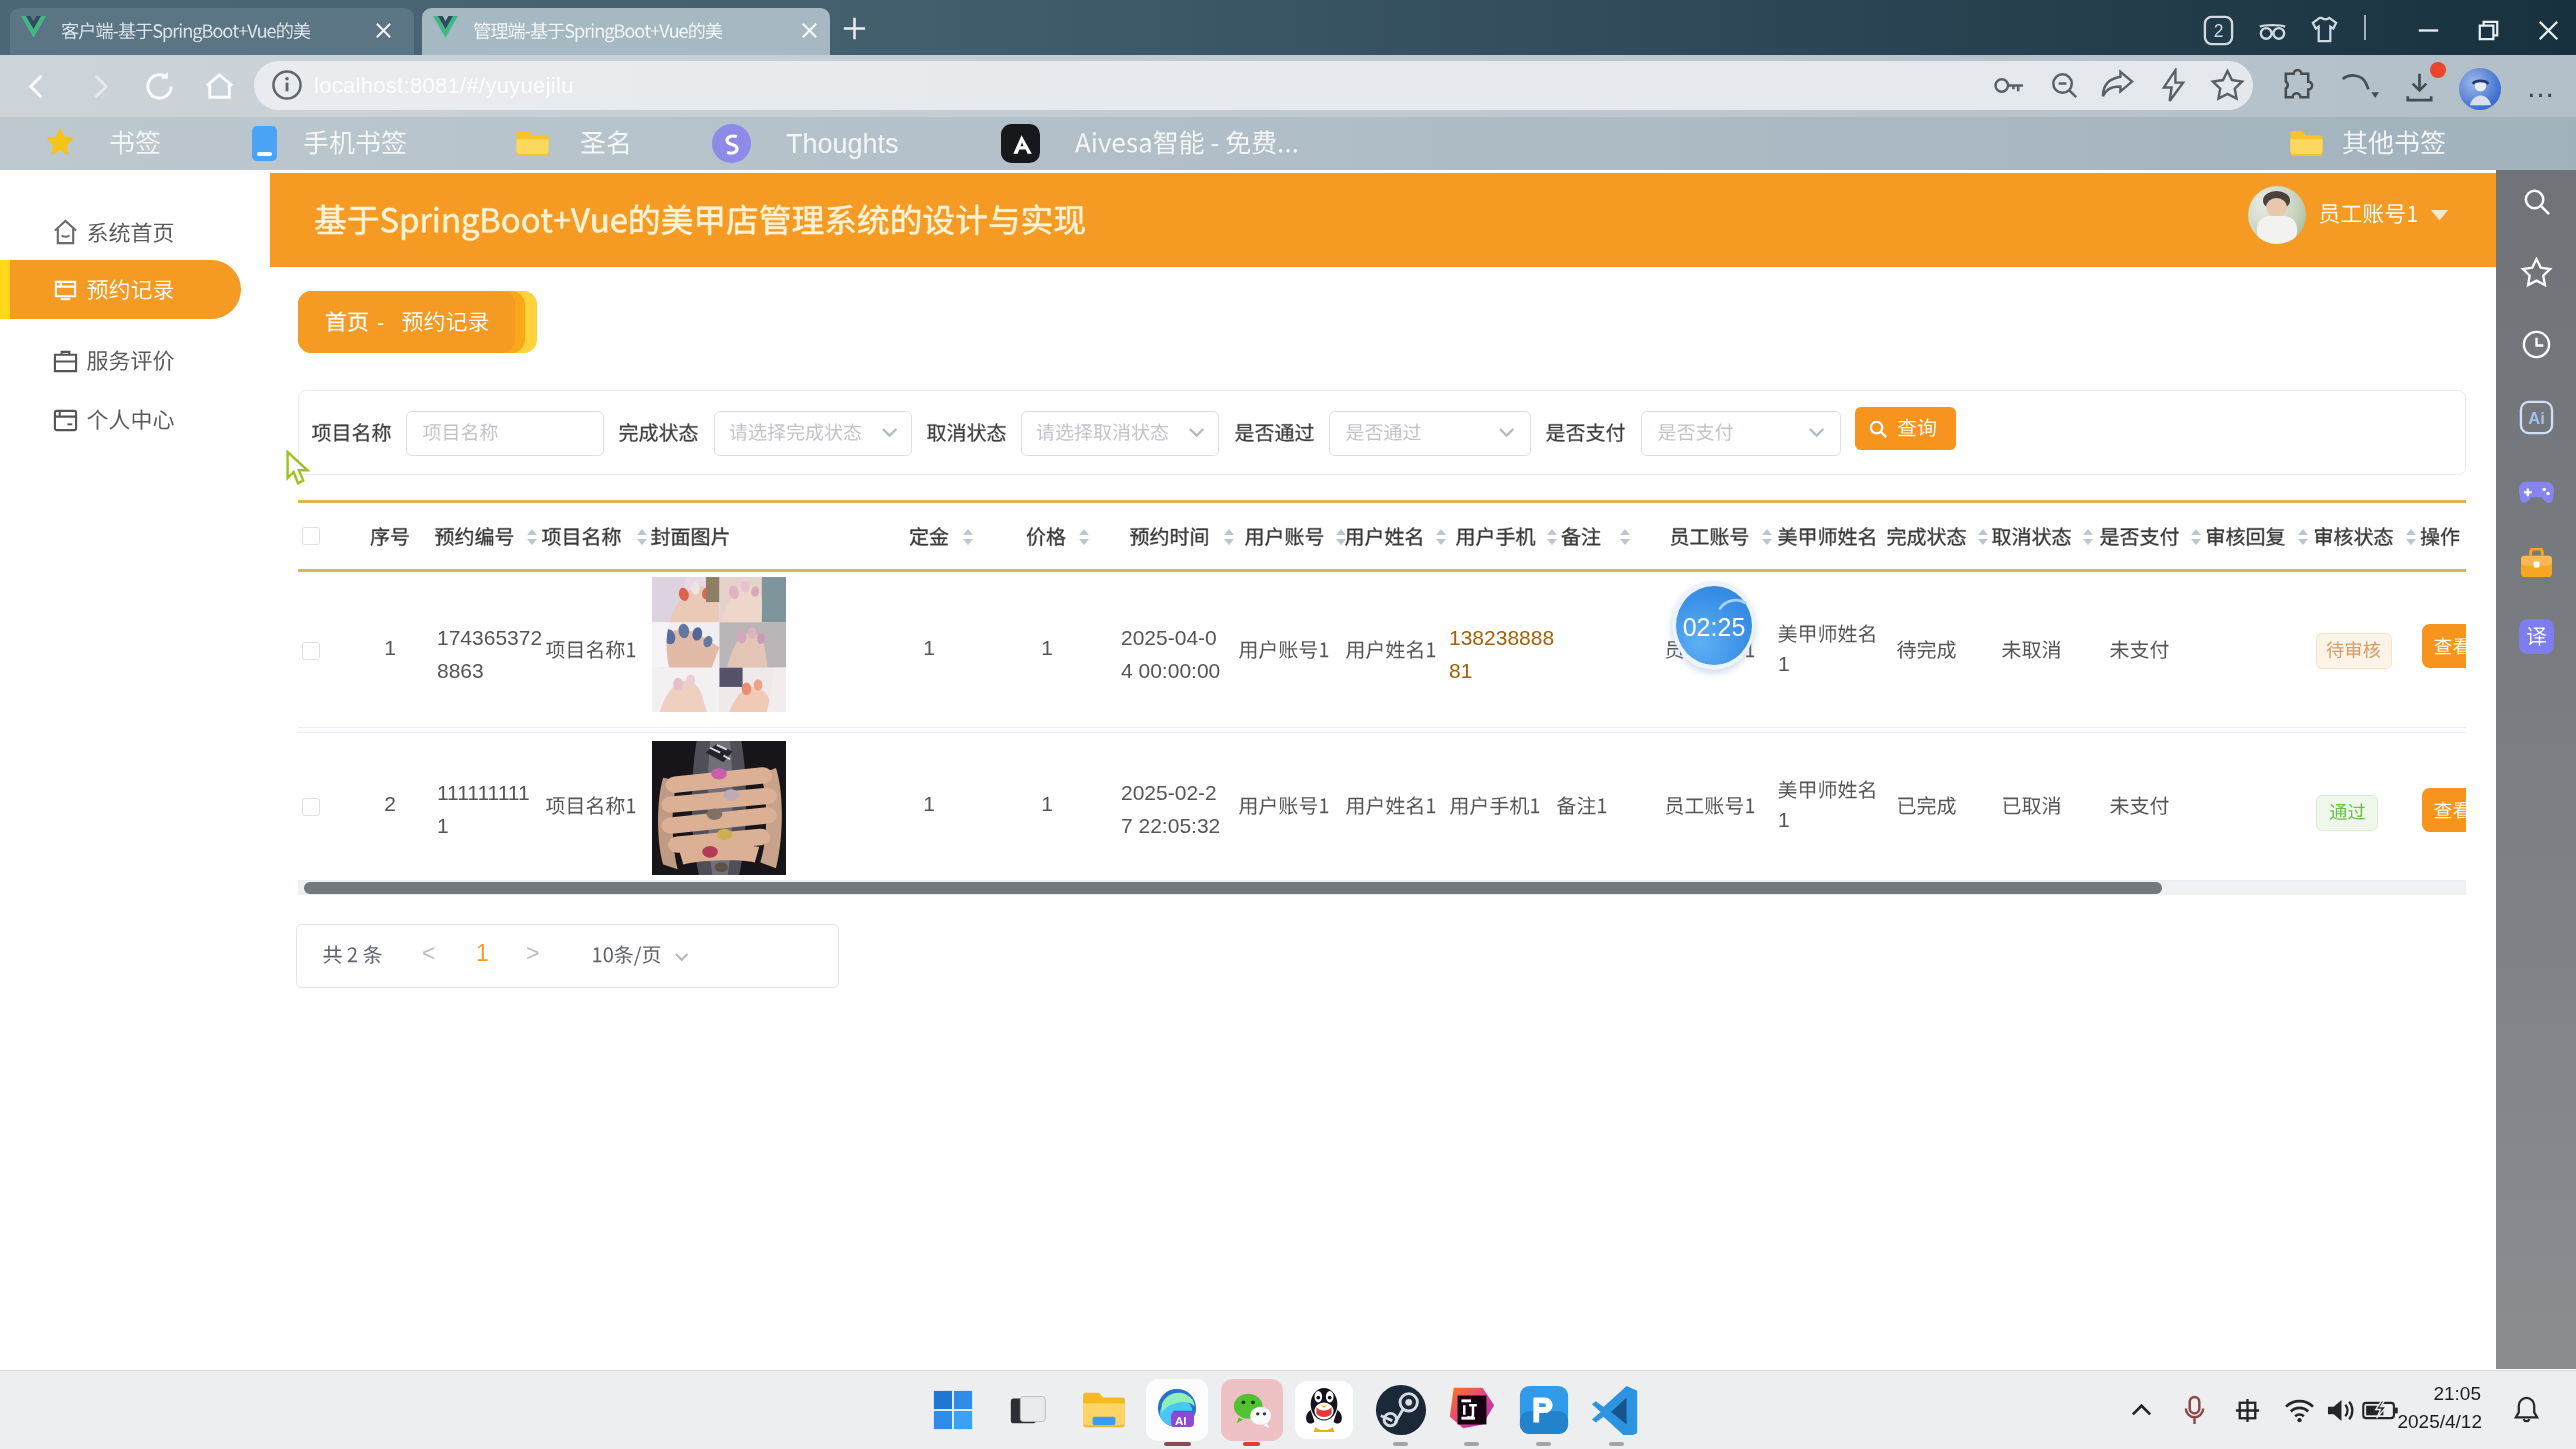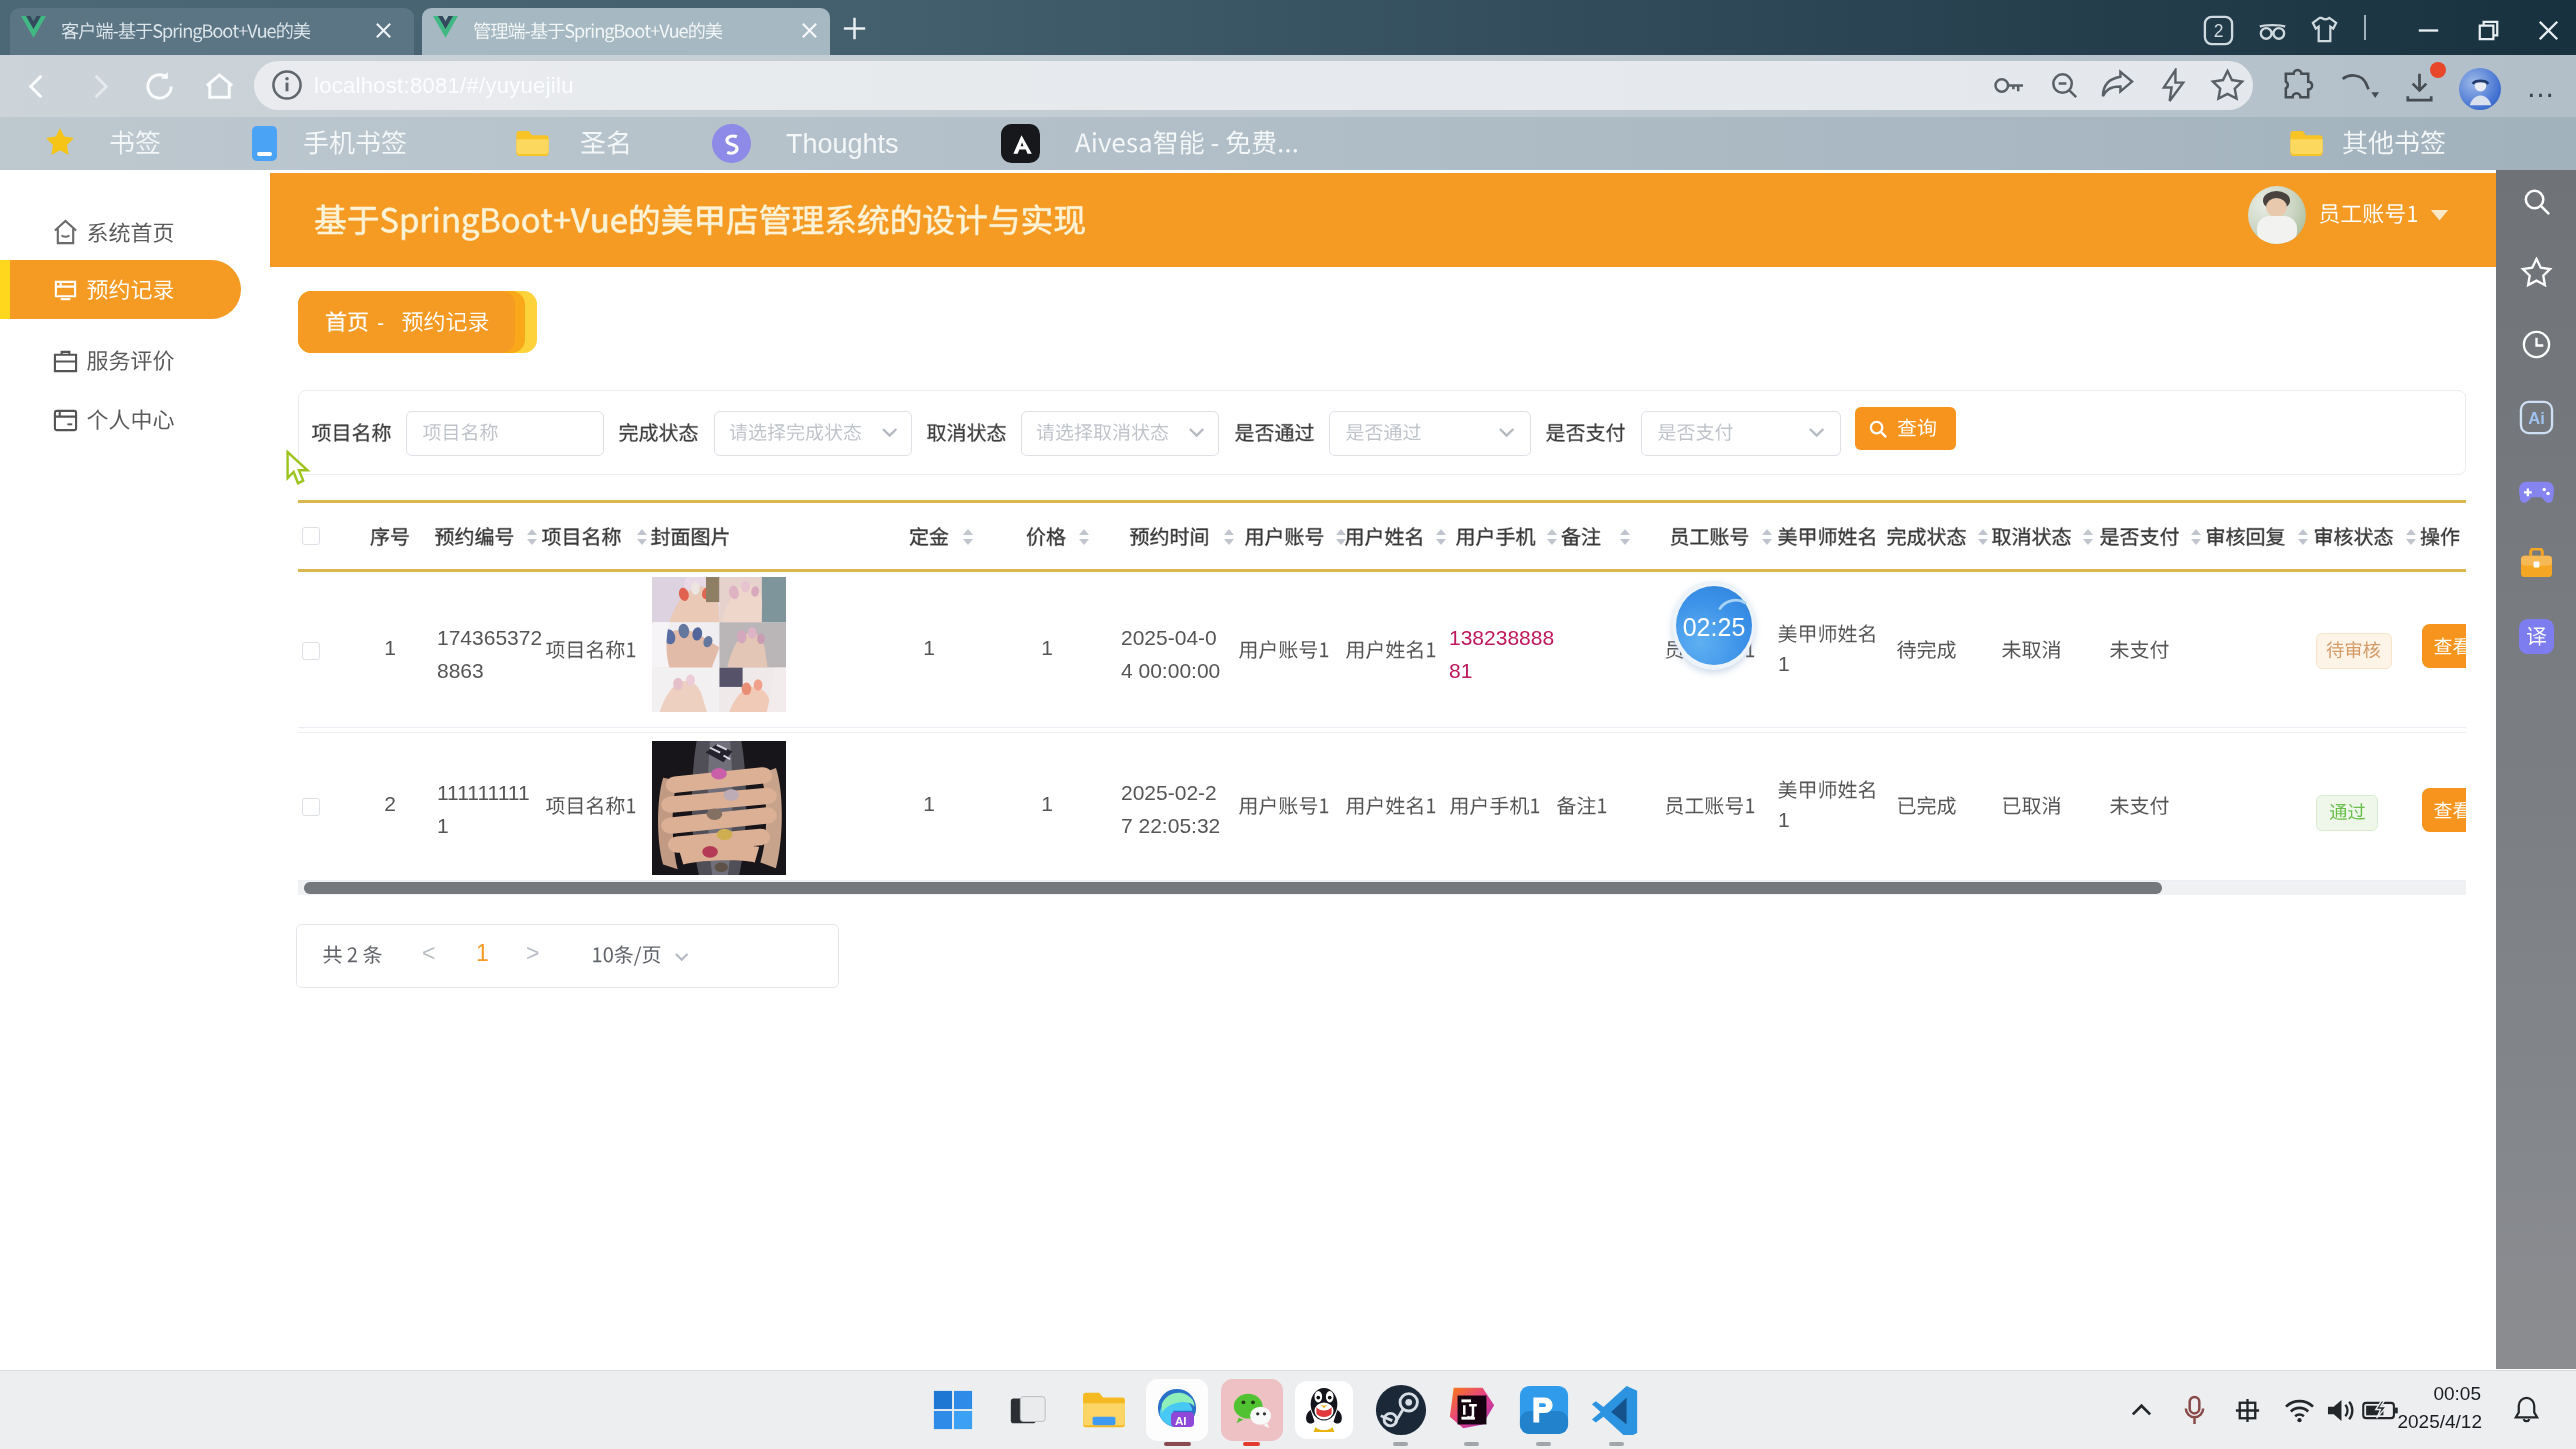--- a/index.html
+++ b/index.html
@@ -929,21 +929,21 @@
 </svg>
       <div class="abs" style="left:900px;top:466px;width:58px;text-align:center;font-size:21px;color:#555">1</div>
       <div class="abs" style="left:1018px;top:466px;width:58px;text-align:center;font-size:21px;color:#555">1</div>
       <div class="abs" style="left:1121px;top:451px;font-size:21px;color:#555;line-height:33px">2025-04-0<br>4 00:00:00</div>
       <svg class="t abs" style="left:1238px;top:470px;" width="92" height="20" viewBox="0 0 456 100" fill="#555555">
         <use href="#s39"></use>
       </svg>
       <svg class="t abs" style="left:1345px;top:470px;" width="92" height="20" viewBox="0 0 456 100" fill="#555555">
         <use href="#s40"></use>
       </svg>
-      <div class="abs" style="left:1449px;top:451px;font-size:21px;color:#be185d;line-height:33px">138238888<br>81</div>
+      <div class="abs" style="left:1449px;top:451px;font-size:21px;color:#a16207;line-height:33px">138238888<br>81</div>
       <svg class="t abs" style="left:1664px;top:470px;" width="92" height="20" viewBox="0 0 456 100" fill="#555555">
         <use href="#s12"></use>
       </svg>
       <svg class="t abs" style="left:1777px;top:454px;" width="101" height="20" viewBox="0 0 500 100" fill="#555555">
         <use href="#s34"></use>
       </svg>
       <div class="abs" style="left:1778px;top:482px;width:58px;font-size:21px;color:#555">1</div>
       <svg class="t abs" style="left:1896px;top:470px;" width="61" height="20" viewBox="0 0 300 100" fill="#555555">
         <use href="#s41"></use>
       </svg>
@@ -1241,20 +1241,20 @@
       </svg>
     </div>
     <div class="tbi" style="left:2359px;width:42px">
       <svg width="37" height="23" viewBox="0 0 38 24">
         <rect x="1" y="4" width="32" height="16" rx="3" fill="none" stroke="#24272a" stroke-width="2.2"></rect>
         <rect x="34" y="9" width="3" height="6" fill="#24272a"></rect>
         <rect x="4" y="7" width="18" height="10" fill="#24272a"></rect>
         <path d="M20 2l-6 9h5l-4 9 10-12h-6l4-6z" fill="#24272a" stroke="#eceef0" stroke-width="1.4"></path>
       </svg>
     </div>
-    <div class="abs" style="left:2414px;top:1383px;width:67px;text-align:right;font-size:19px;color:#1b1e21">00:05</div>
+    <div class="abs" style="left:2414px;top:1383px;width:67px;text-align:right;font-size:19px;color:#1b1e21">21:05</div>
     <div class="abs" style="left:2397px;top:1411px;width:85px;text-align:right;font-size:19px;color:#1b1e21">2025/4/12</div>
     <div class="tbi" style="left:2507px;width:39px">
       <svg width="29" height="31" viewBox="0 0 30 32">
         <path d="M15 3a8 8 0 0 1 8 8v7l3 5H4l3-5v-7a8 8 0 0 1 8-8zM12 25a3.2 3.2 0 0 0 6 0" fill="none" stroke="#24272a" stroke-width="2.3"></path>
       </svg>
     </div>
   </div>
 
 </body></html>

